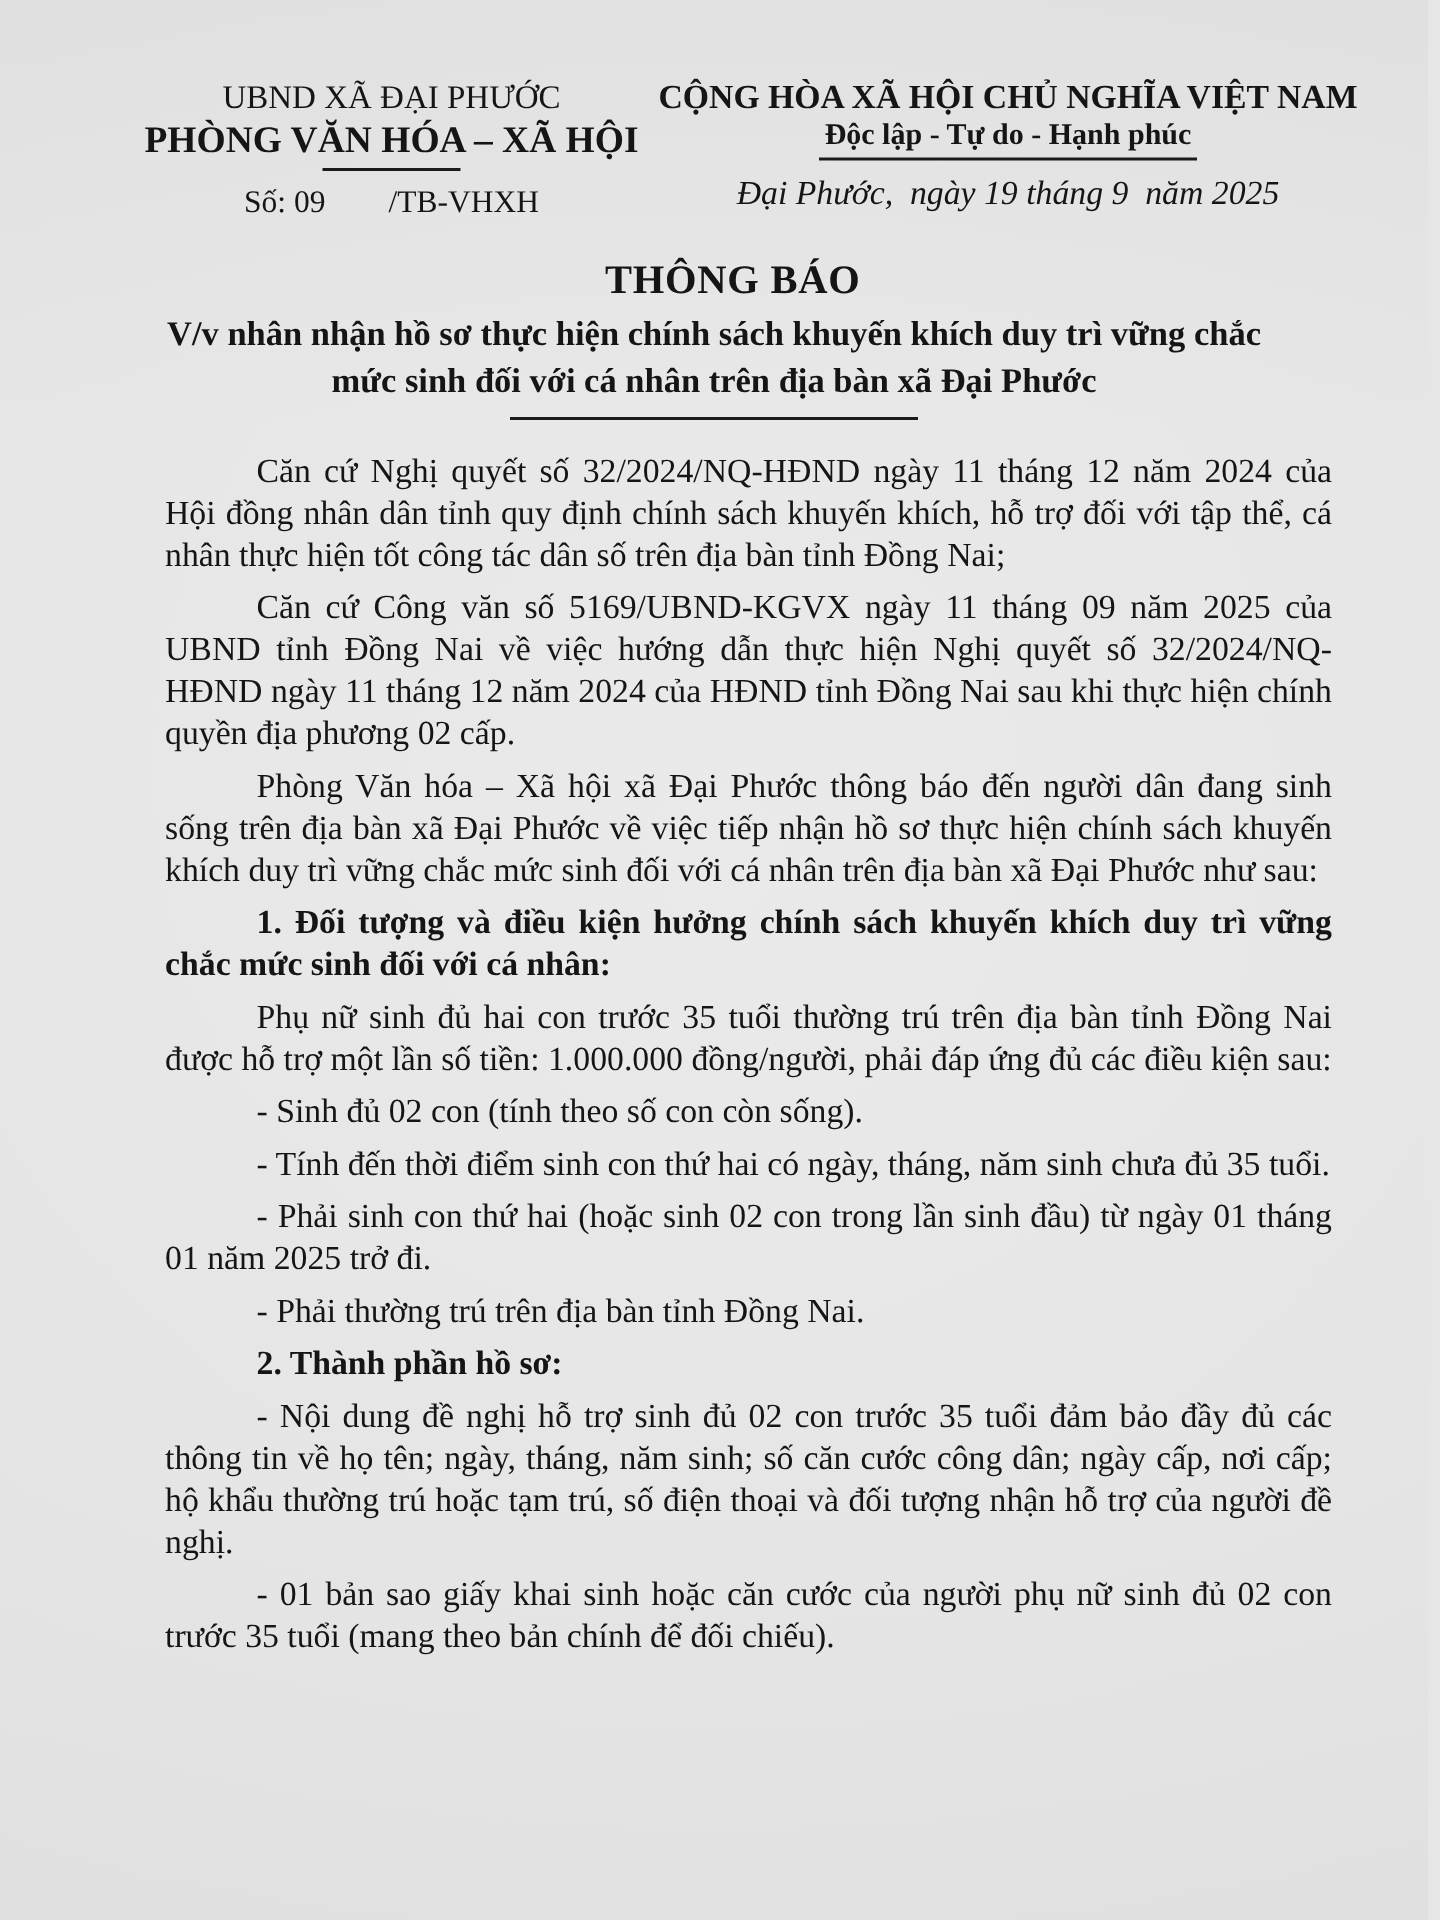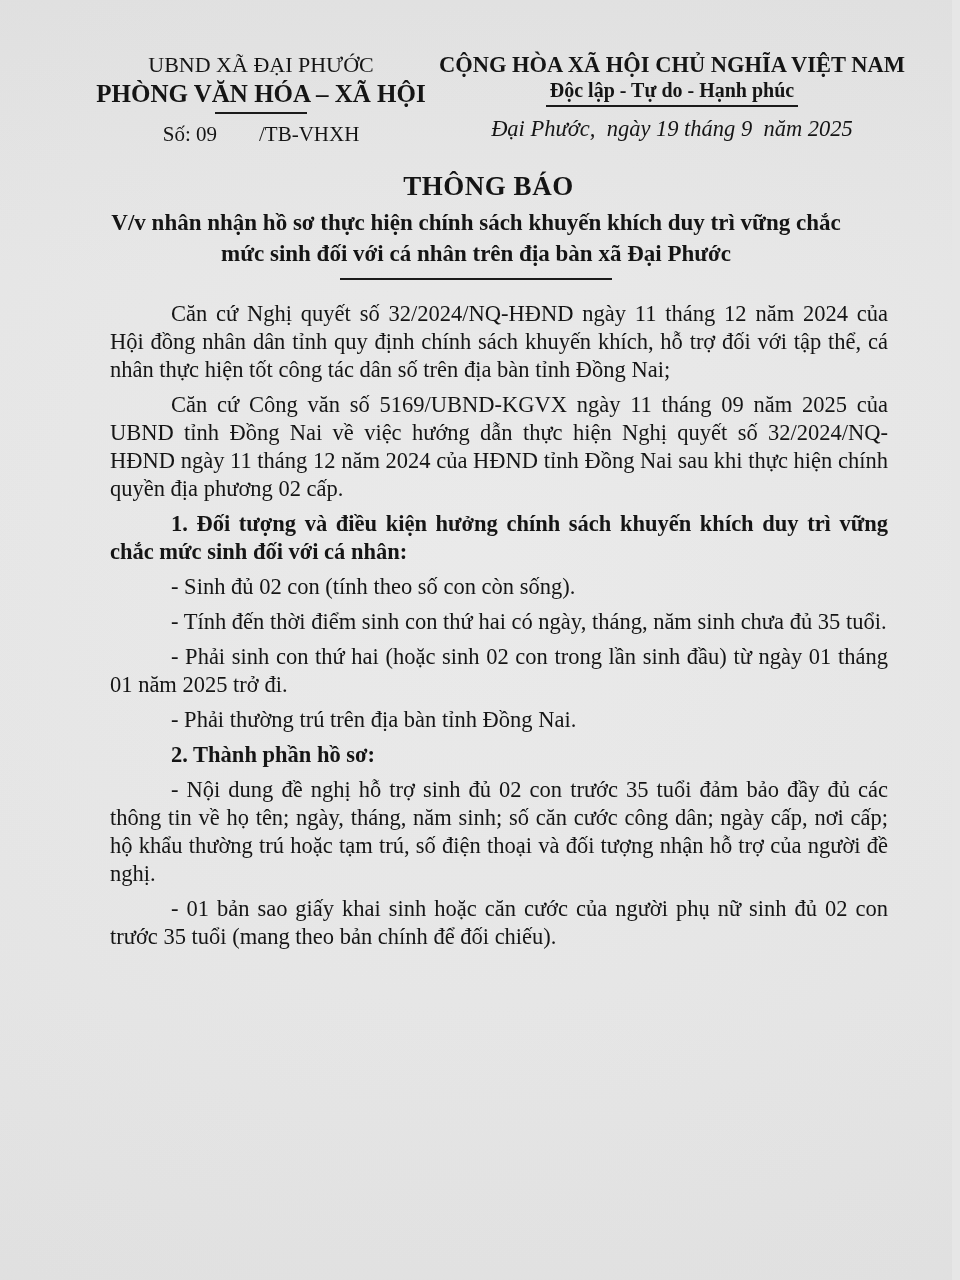--- a/index.html
+++ b/index.html
@@ -63,21 +63,23 @@
 
   <div class="doc-subject">
     <div>V/v nhân nhận hồ sơ thực hiện chính sách khuyến khích duy trì vững chắc</div>
     <div>mức sinh đối với cá nhân trên địa bàn xã Đại Phước</div>
   </div>
   <div class="subject-divider"></div>
 
   <div class="content">
       <p class="para body">Căn cứ Nghị quyết số 32/2024/NQ-HĐND ngày 11 tháng 12 năm 2024 của Hội đồng nhân dân tỉnh quy định chính sách khuyến khích, hỗ trợ đối với tập thể, cá nhân thực hiện tốt công tác dân số trên địa bàn tỉnh Đồng Nai;</p>
       <p class="para body">Căn cứ Công văn số 5169/UBND-KGVX ngày 11 tháng 09 năm 2025 của UBND tỉnh Đồng Nai về việc hướng dẫn thực hiện Nghị quyết số 32/2024/NQ-HĐND ngày 11 tháng 12 năm 2024 của HĐND tỉnh Đồng Nai sau khi thực hiện chính quyền địa phương 02 cấp.</p>
+      <p class="para body">Phòng Văn hóa – Xã hội xã Đại Phước thông báo đến người dân đang sinh sống trên địa bàn xã Đại Phước về việc tiếp nhận hồ sơ thực hiện chính sách khuyến khích duy trì vững chắc mức sinh đối với cá nhân trên địa bàn xã Đại Phước như sau:</p>
       <p class="para heading">1. Đối tượng và điều kiện hưởng chính sách khuyến khích duy trì vững chắc mức sinh đối với cá nhân:</p>
+      <p class="para body">Phụ nữ sinh đủ hai con trước 35 tuổi thường trú trên địa bàn tỉnh Đồng Nai được hỗ trợ một lần số tiền: 1.000.000 đồng/người, phải đáp ứng đủ các điều kiện sau:</p>
       <p class="para bullet">- Sinh đủ 02 con (tính theo số con còn sống).</p>
       <p class="para bullet">- Tính đến thời điểm sinh con thứ hai có ngày, tháng, năm sinh chưa đủ 35 tuổi.</p>
       <p class="para bullet">- Phải sinh con thứ hai (hoặc sinh 02 con trong lần sinh đầu) từ ngày 01 tháng 01 năm 2025 trở đi.</p>
       <p class="para bullet">- Phải thường trú trên địa bàn tỉnh Đồng Nai.</p>
       <p class="para heading">2. Thành phần hồ sơ:</p>
       <p class="para bullet">- Nội dung đề nghị hỗ trợ sinh đủ 02 con trước 35 tuổi đảm bảo đầy đủ các thông tin về họ tên; ngày, tháng, năm sinh; số căn cước công dân; ngày cấp, nơi cấp; hộ khẩu thường trú hoặc tạm trú, số điện thoại và đối tượng nhận hỗ trợ của người đề nghị.</p>
       <p class="para bullet">- 01 bản sao giấy khai sinh hoặc căn cước của người phụ nữ sinh đủ 02 con trước 35 tuổi (mang theo bản chính để đối chiếu).</p>
     </div>
 
 </div>

